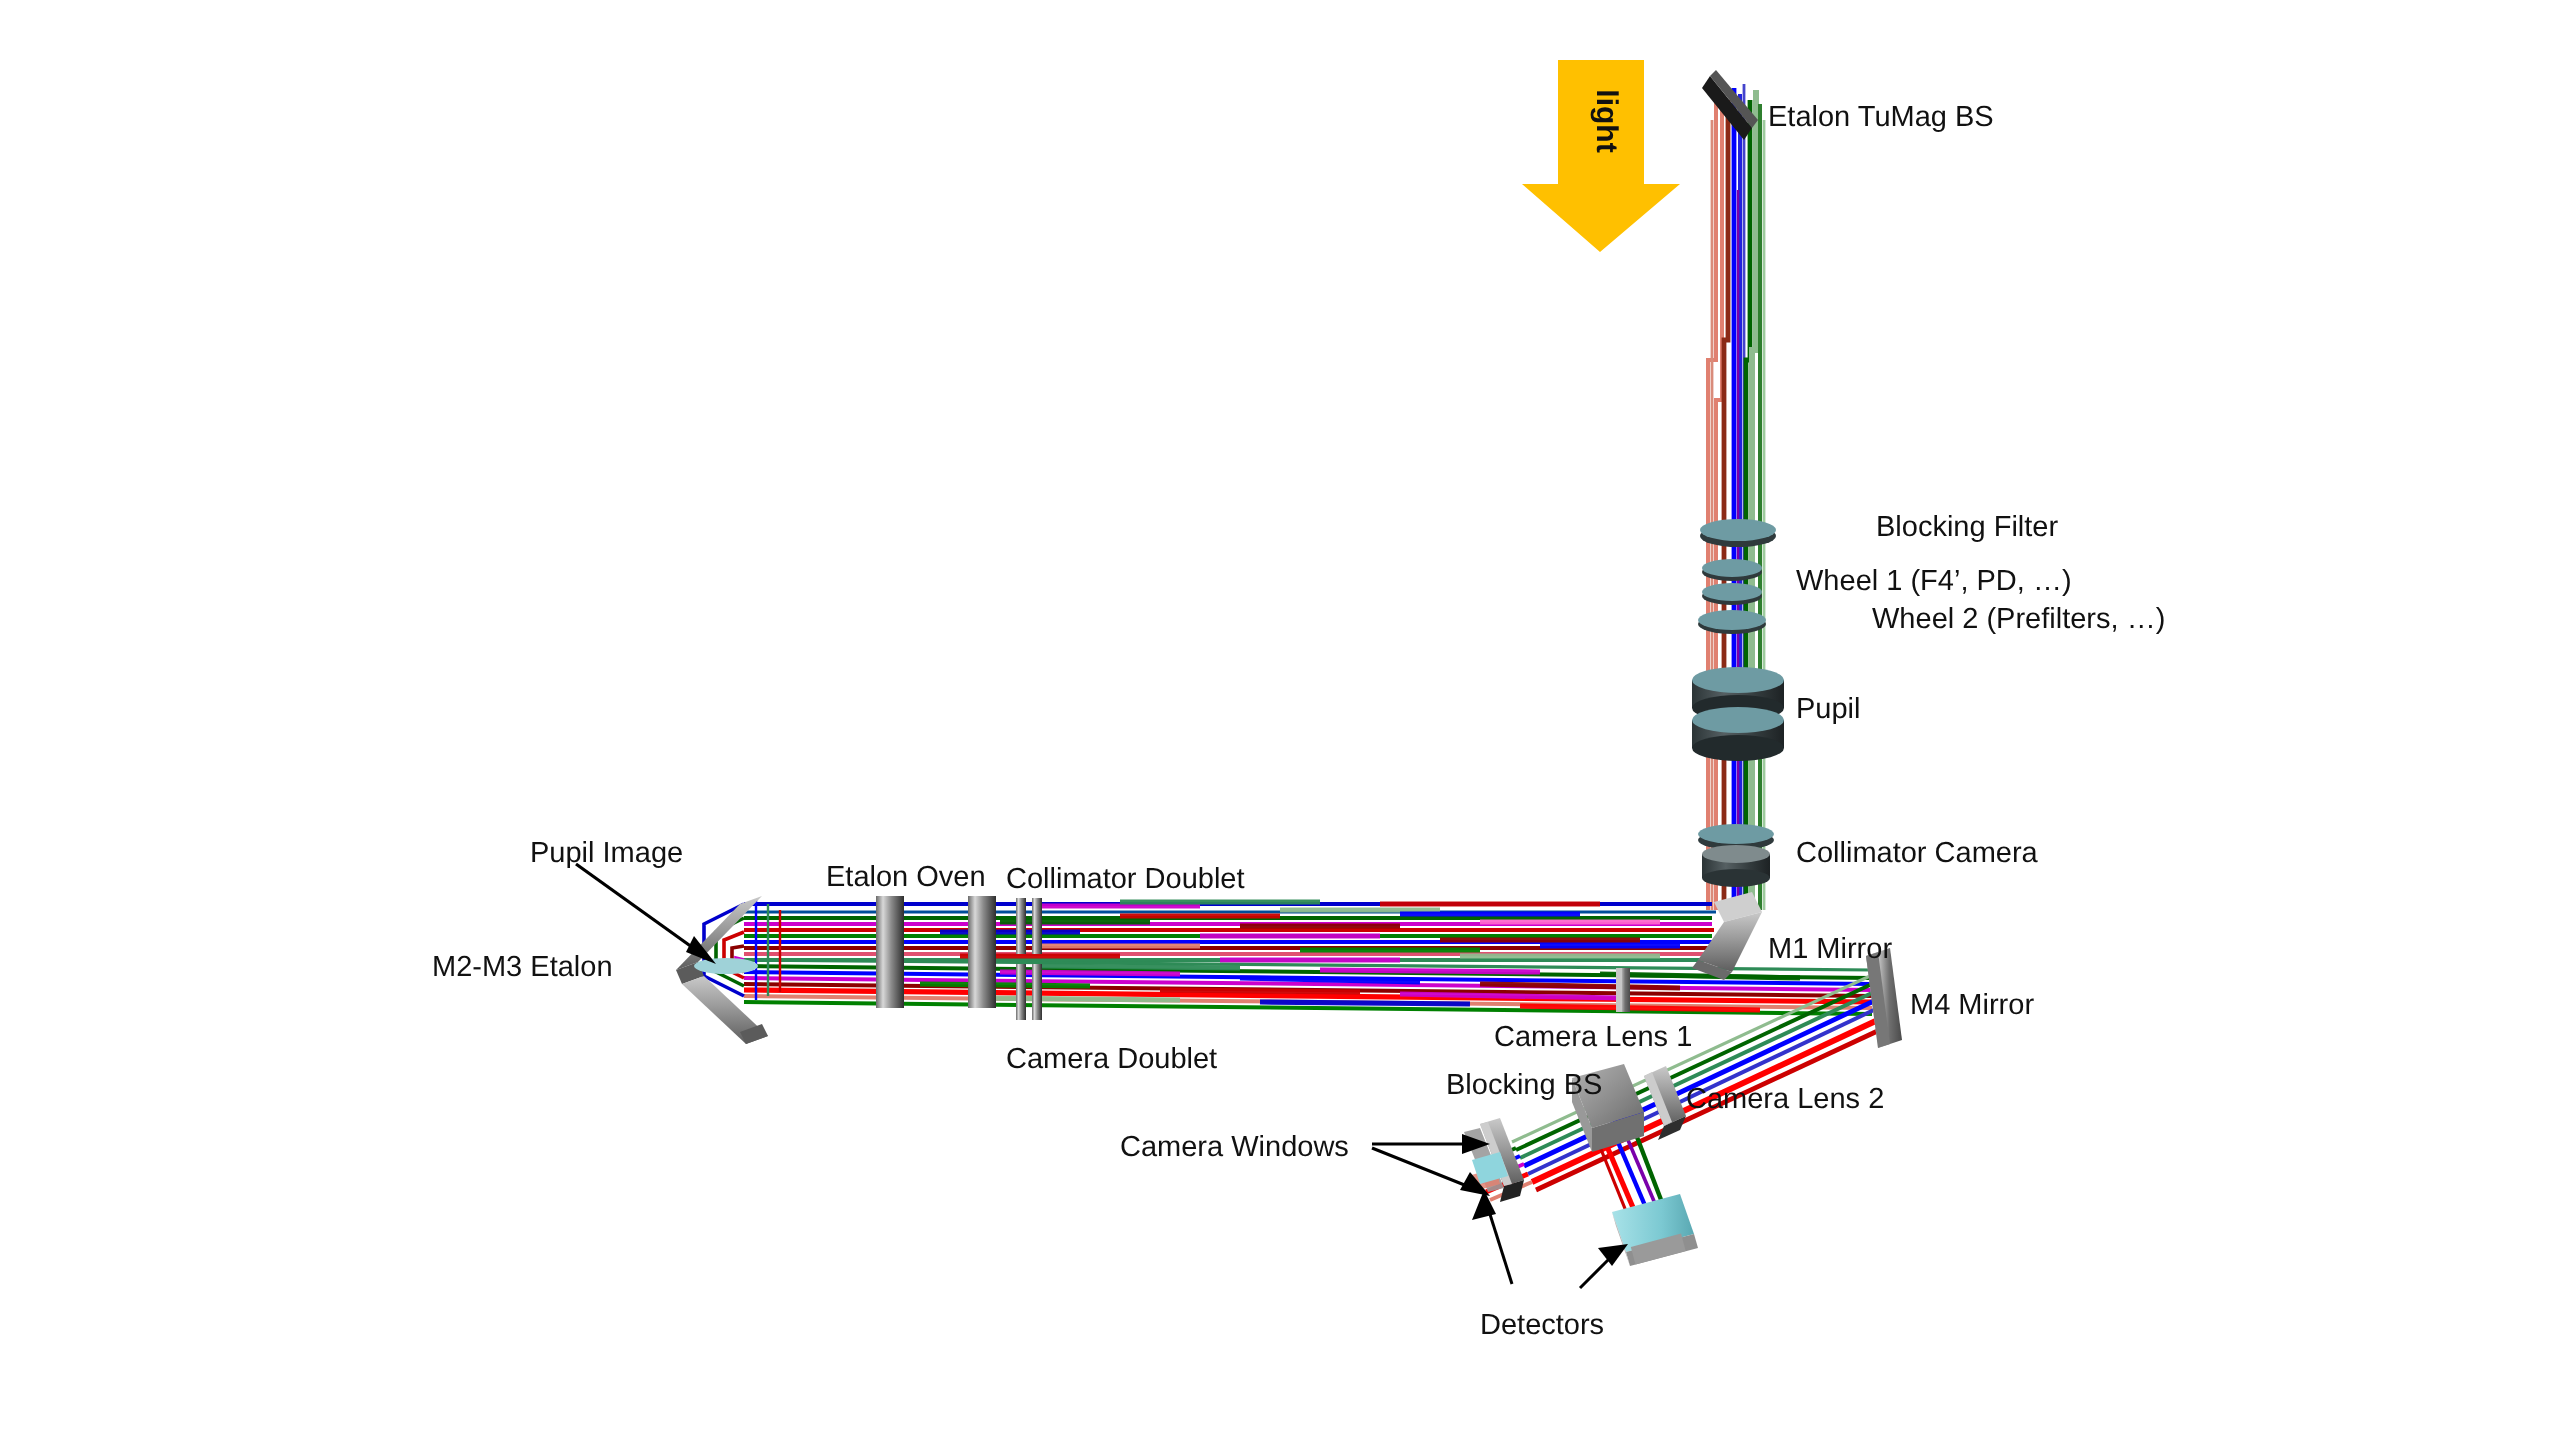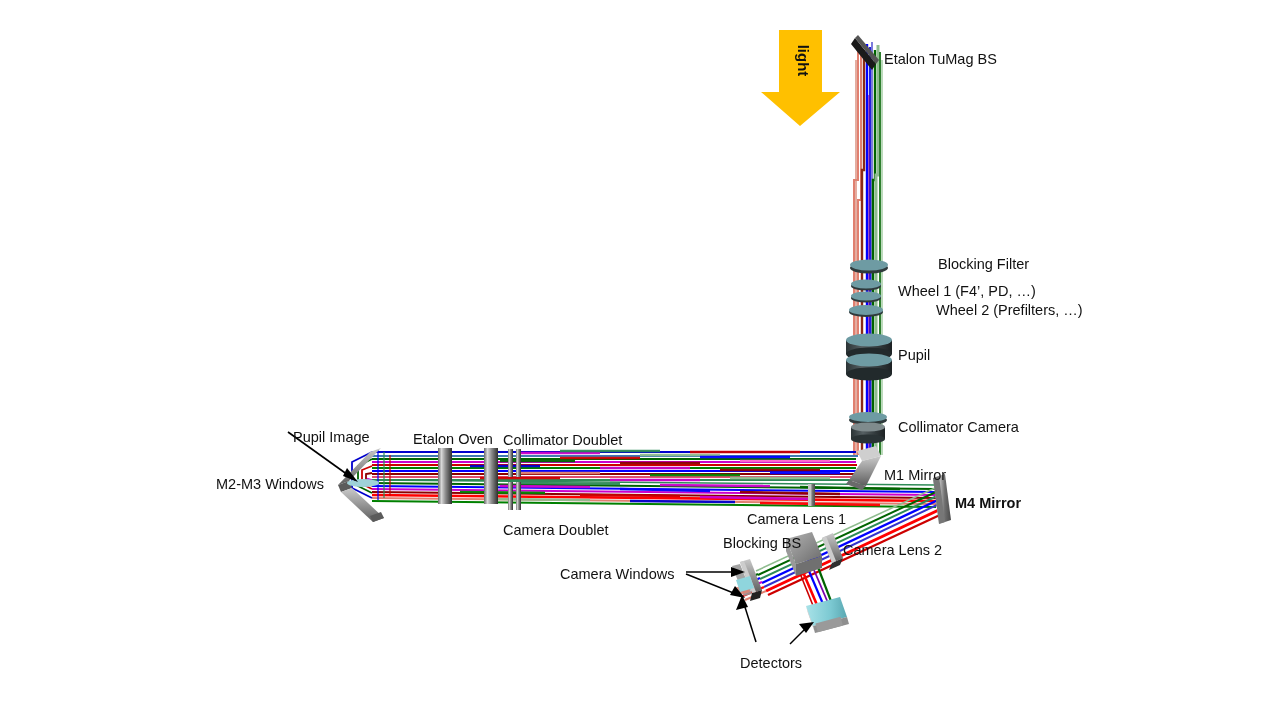--- a/index.html
+++ b/index.html
@@ -307,23 +307,23 @@
 
   <div class="lbl-arrowtxt" style="left:783px;top:52px;width:40px;text-align:center;transform:rotate(90deg);">light</div>
 
   <div class="lbl" style="left:884px;top:50px;">Etalon TuMag BS</div>
   <div class="lbl" style="left:938px;top:255px;">Blocking Filter</div>
   <div class="lbl" style="left:898px;top:282px;">Wheel 1 (F4’, PD, …)</div>
   <div class="lbl" style="left:936px;top:301px;">Wheel 2 (Prefilters, …)</div>
   <div class="lbl" style="left:898px;top:346px;">Pupil</div>
   <div class="lbl" style="left:898px;top:418px;">Collimator Camera</div>
   <div class="lbl" style="left:884px;top:466px;text-align:center;">M1 Mirror</div>
-  <div class="lbl" style="left:955px;top:494px;font-weight:bold;">M4 Mirror</div>
-  <div class="lbl" style="left:265px;top:428px;margin-left:28px;">Pupil Image</div>
-  <div class="lbl" style="left:216px;top:475px;">M2-M3  Windows</div>
+  <div class="lbl" style="left:955px;top:494px;">M4 Mirror</div>
+  <div class="lbl" style="left:265px;top:418px;">Pupil Image</div>
+  <div class="lbl" style="left:216px;top:475px;">M2-M3  Etalon</div>
   <div class="lbl" style="left:413px;top:430px;">Etalon Oven</div>
   <div class="lbl" style="left:503px;top:431px;">Collimator Doublet</div>
   <div class="lbl" style="left:503px;top:521px;">Camera Doublet</div>
   <div class="lbl" style="left:747px;top:510px;">Camera Lens 1</div>
   <div class="lbl" style="left:723px;top:534px;">Blocking BS</div>
   <div class="lbl" style="left:843px;top:541px;">Camera Lens 2</div>
   <div class="lbl" style="left:560px;top:565px;">Camera Windows</div>
   <div class="lbl" style="left:740px;top:654px;">Detectors</div>
 
 </div>

